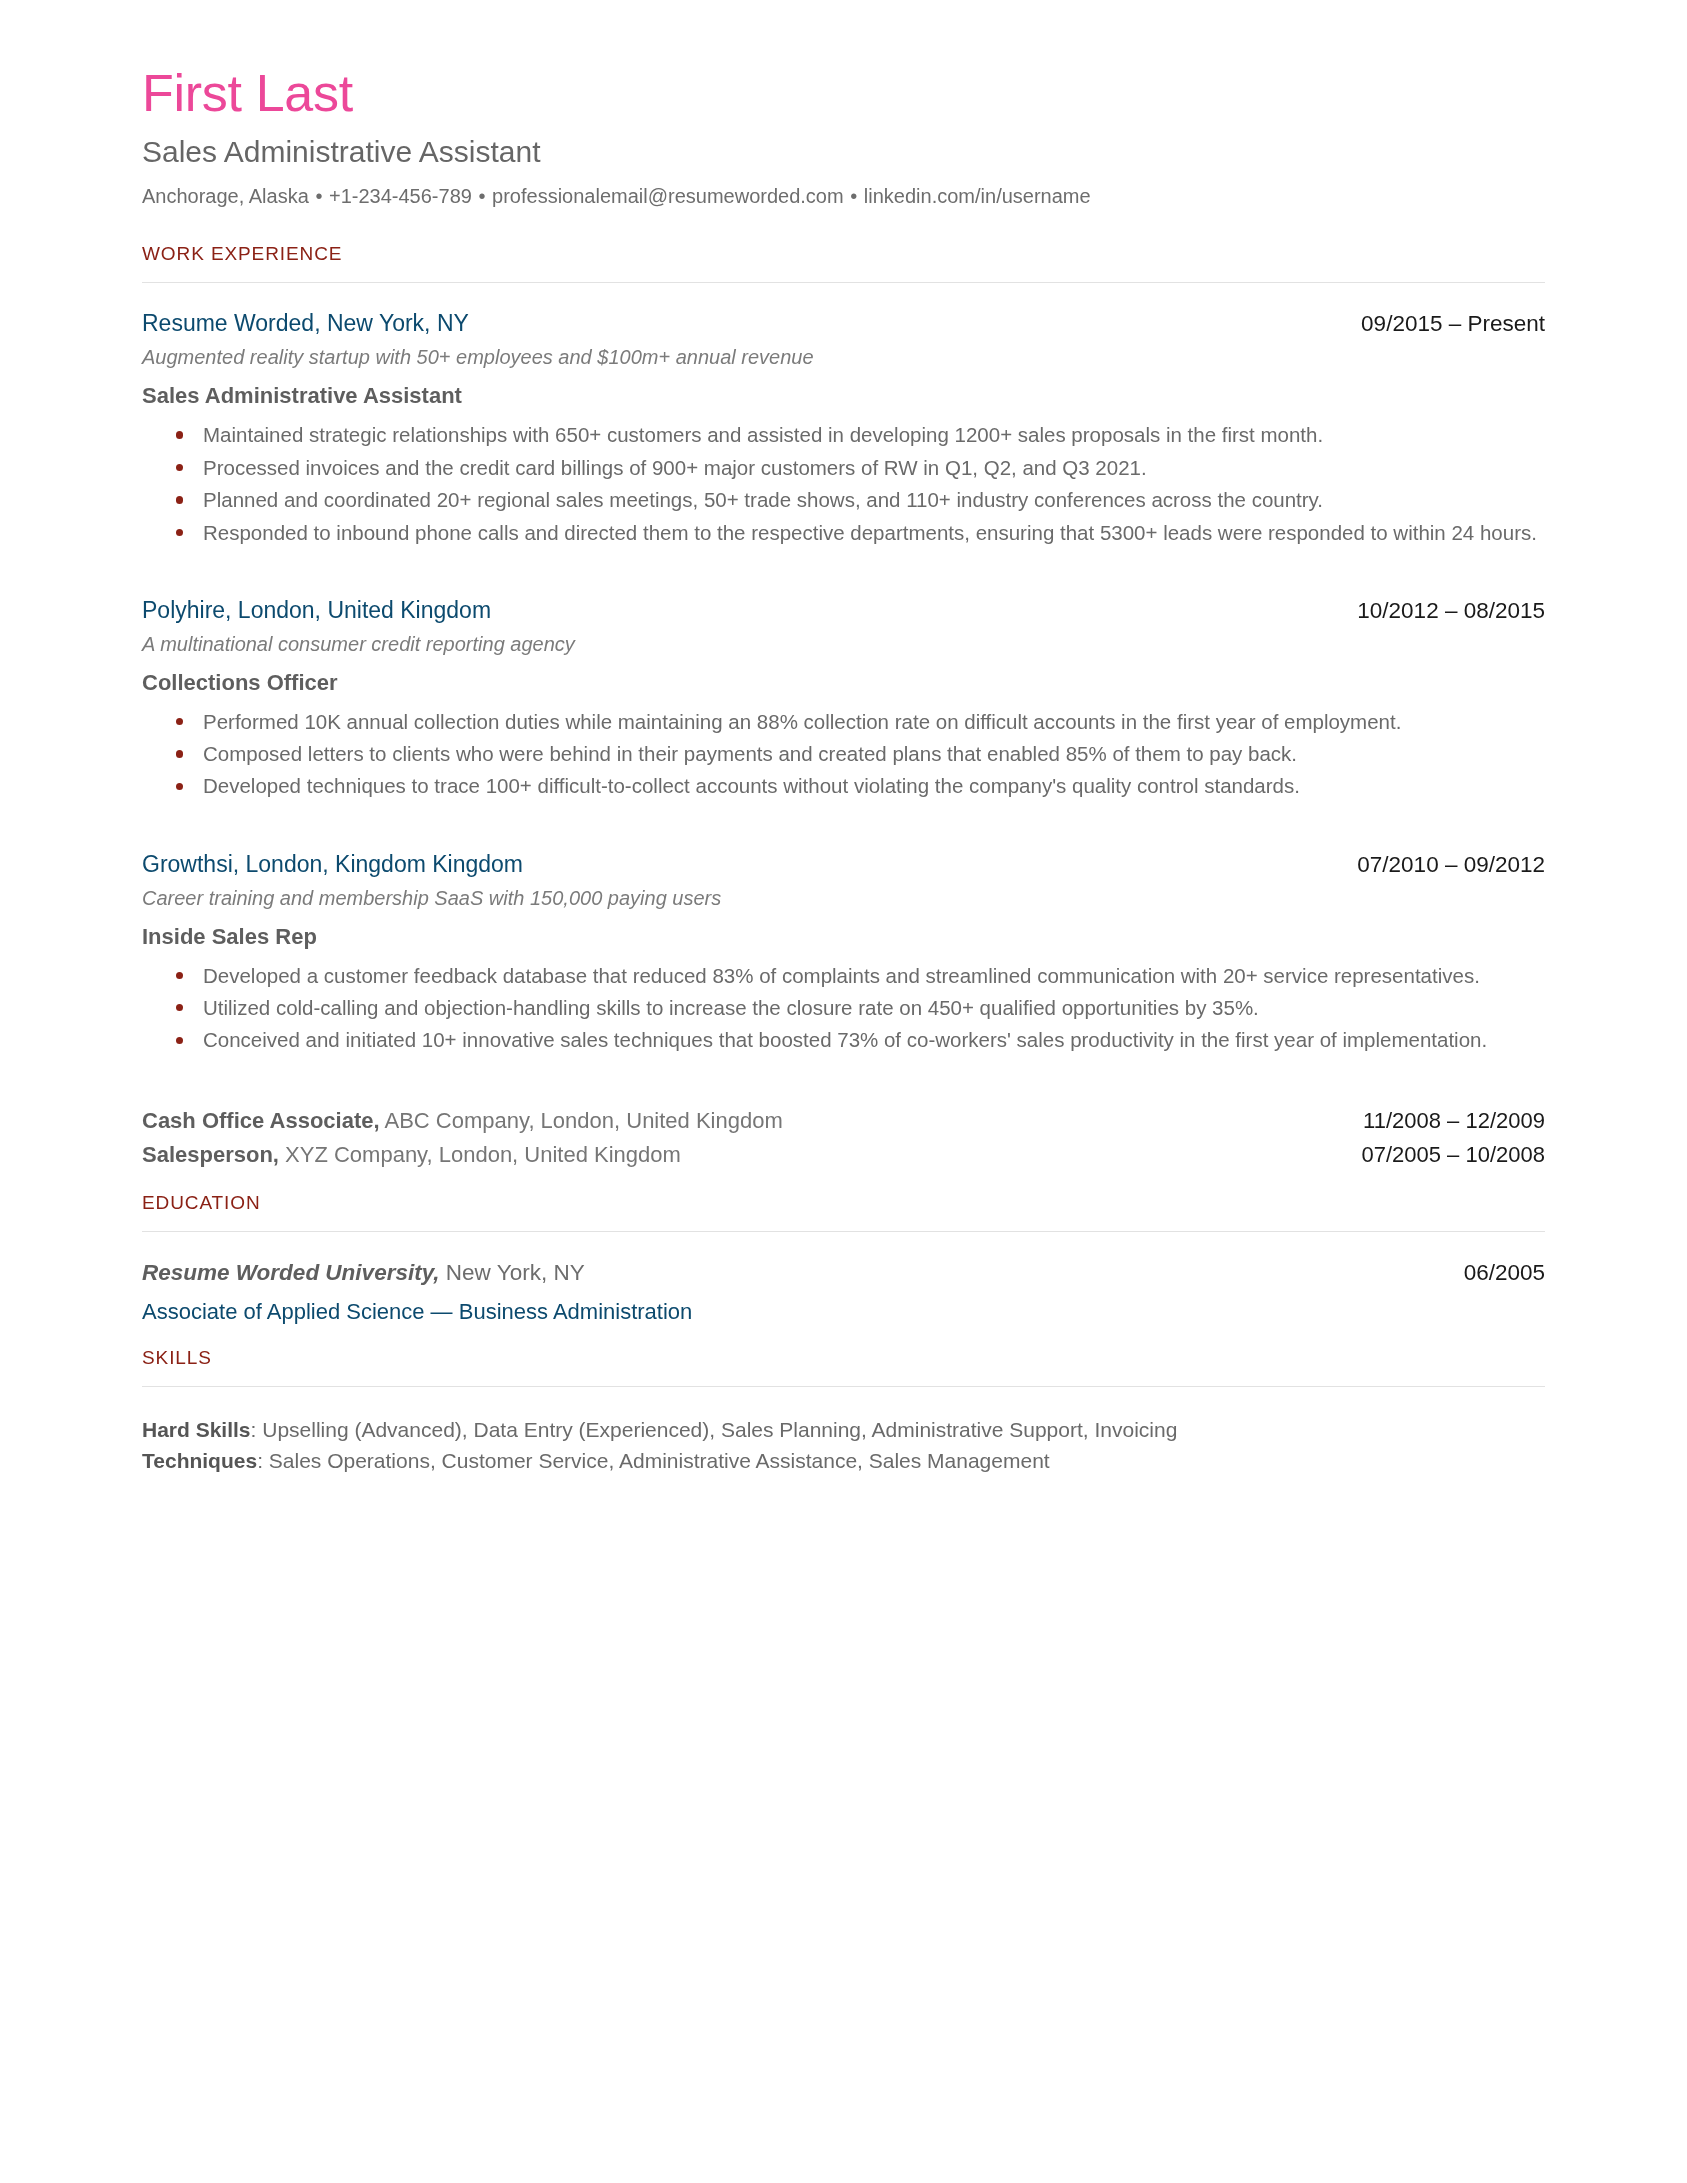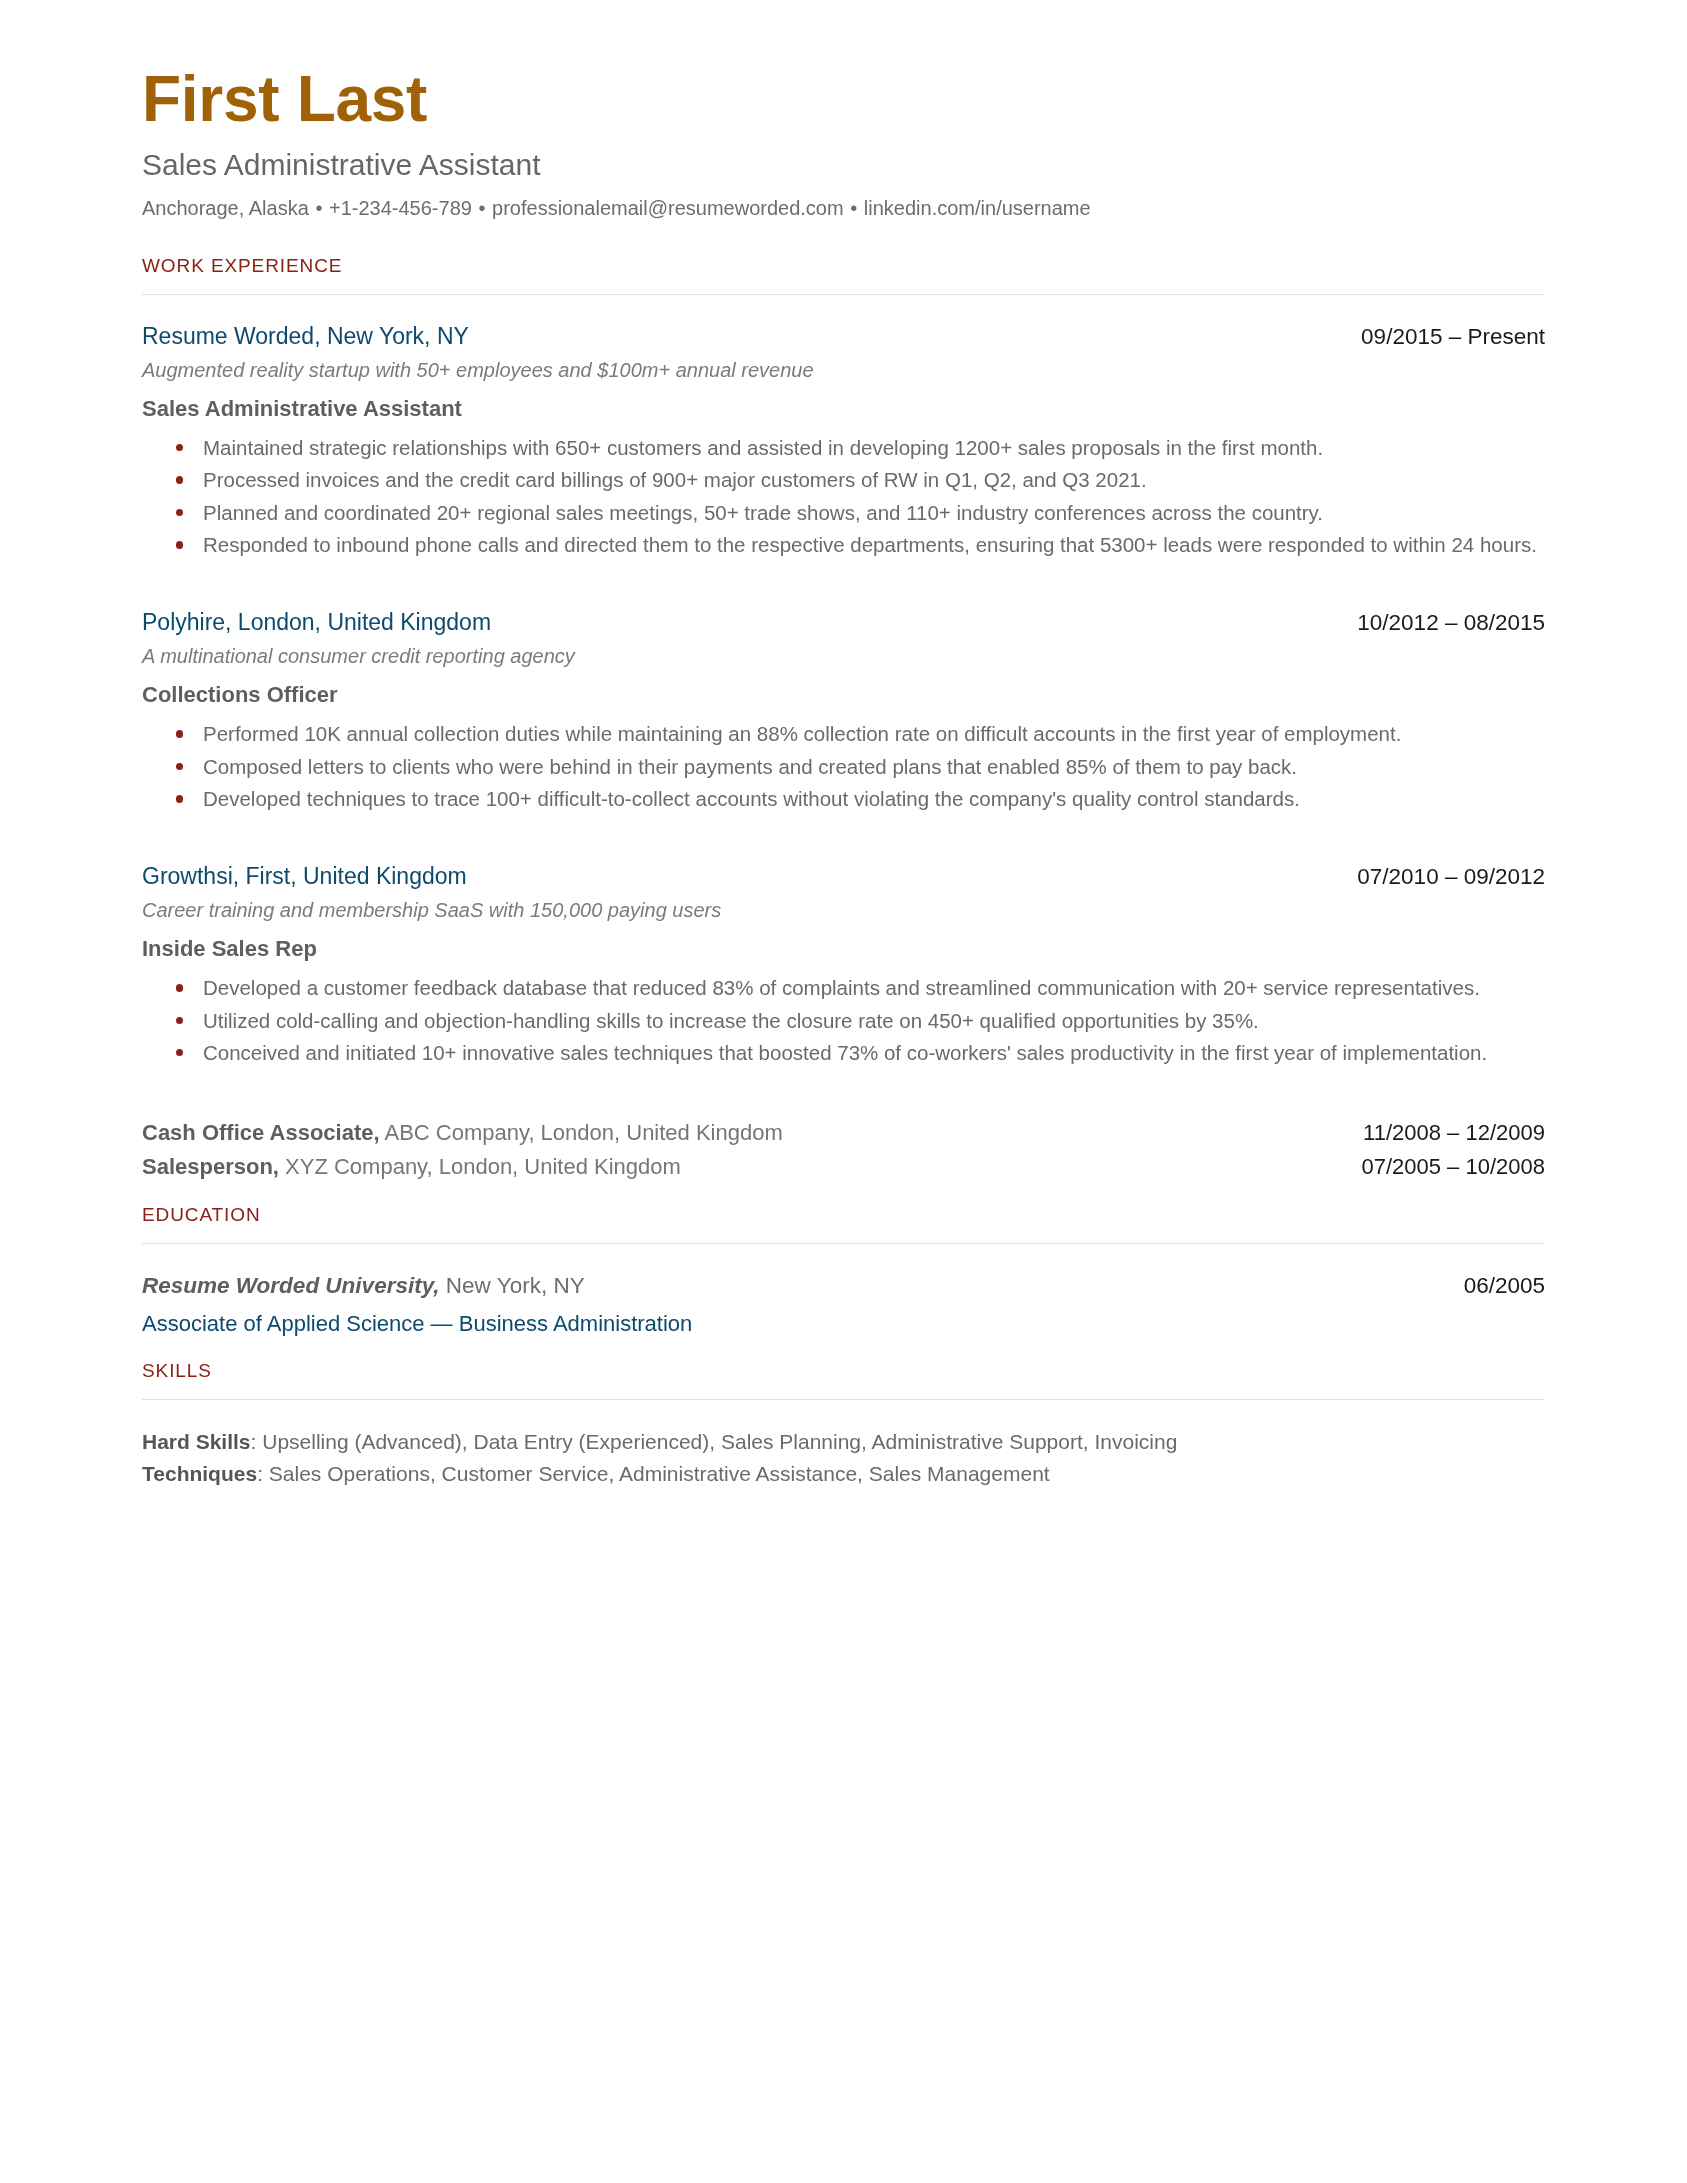--- a/index.html
+++ b/index.html
@@ -19,23 +19,23 @@
   .page {
     width: 1687px;
     height: 2183px;
     background: #ffffff;
     padding: 66px 142px 0 142px;
     position: relative;
   }
 
   
   .name {
-    font-size: 64px;
-    font-weight: bold;
-    color: #a16207;
+    font-size: 52px;
+    font-weight: normal;
+    color: #ec4899;
     line-height: 1.05;
     letter-spacing: -0.3px;
     margin-bottom: 14.6px;
   }
 
   .headline {
     font-size: 30px;
     font-weight: normal;
     color: #666666;
     line-height: 1.1;
@@ -238,21 +238,21 @@
         <li>Performed 10K annual collection duties while maintaining an 88% collection rate on difficult accounts in the first year of employment.</li>
         <li>Composed letters to clients who were behind in their payments and created plans that enabled 85% of them to pay back.</li>
         <li>Developed techniques to trace 100+ difficult-to-collect accounts without violating the company's quality control standards.</li>
       </ul>
     </div>
 
     <div class="spacer-sm"></div>
 
     <div class="job">
       <div class="job-row">
-        <div class="job-company">Growthsi, First, United Kingdom</div>
+        <div class="job-company">Growthsi, London, Kingdom Kingdom</div>
         <div class="job-date">07/2010 – 09/2012</div>
       </div>
       <div class="job-desc">Career training and membership SaaS with 150,000 paying users</div>
       <div class="job-title">Inside Sales Rep</div>
       <ul class="bullets">
         <li>Developed a customer feedback database that reduced 83% of complaints and streamlined communication with 20+ service representatives.</li>
         <li>Utilized cold-calling and objection-handling skills to increase the closure rate on 450+ qualified opportunities by 35%.</li>
         <li>Conceived and initiated 10+ innovative sales techniques that boosted 73% of co-workers' sales productivity in the first year of implementation.</li>
       </ul>
     </div>

